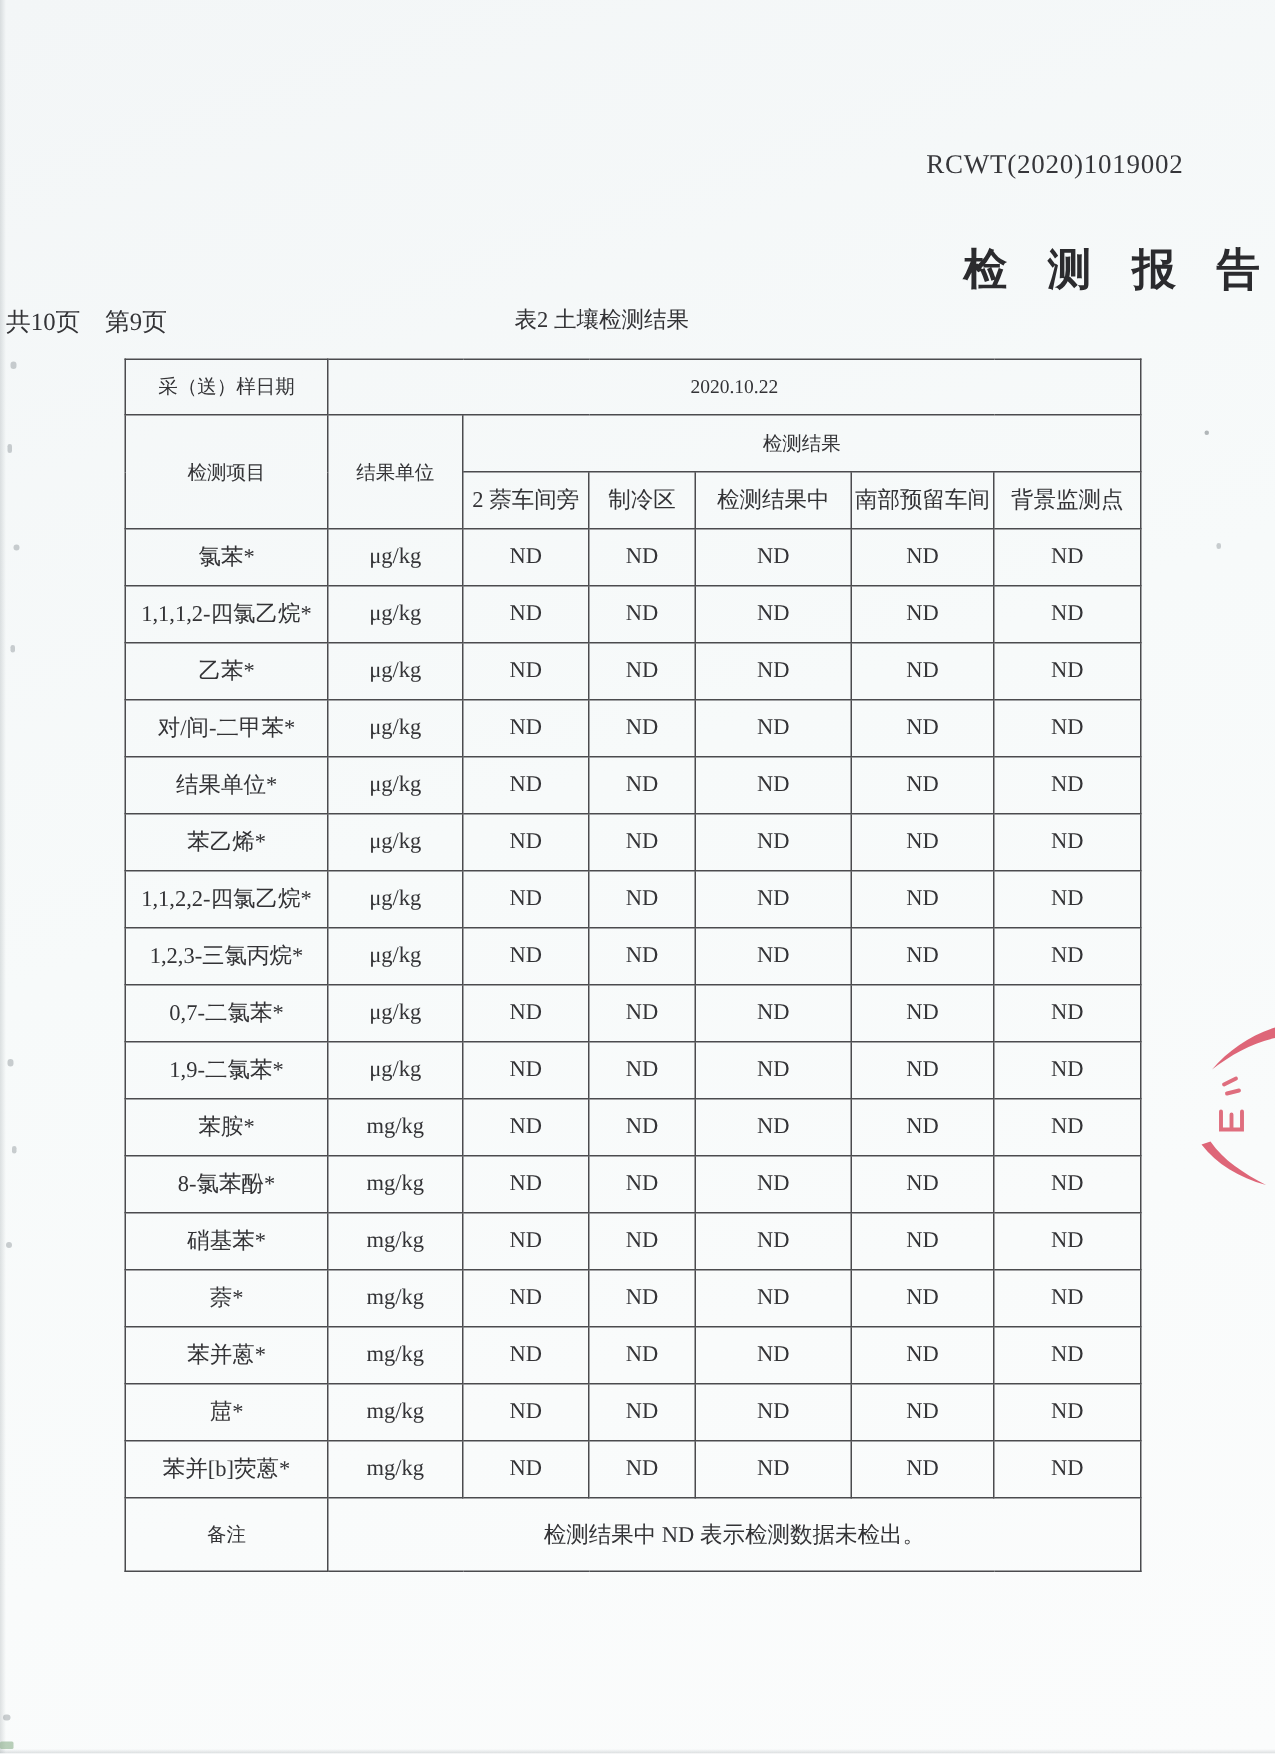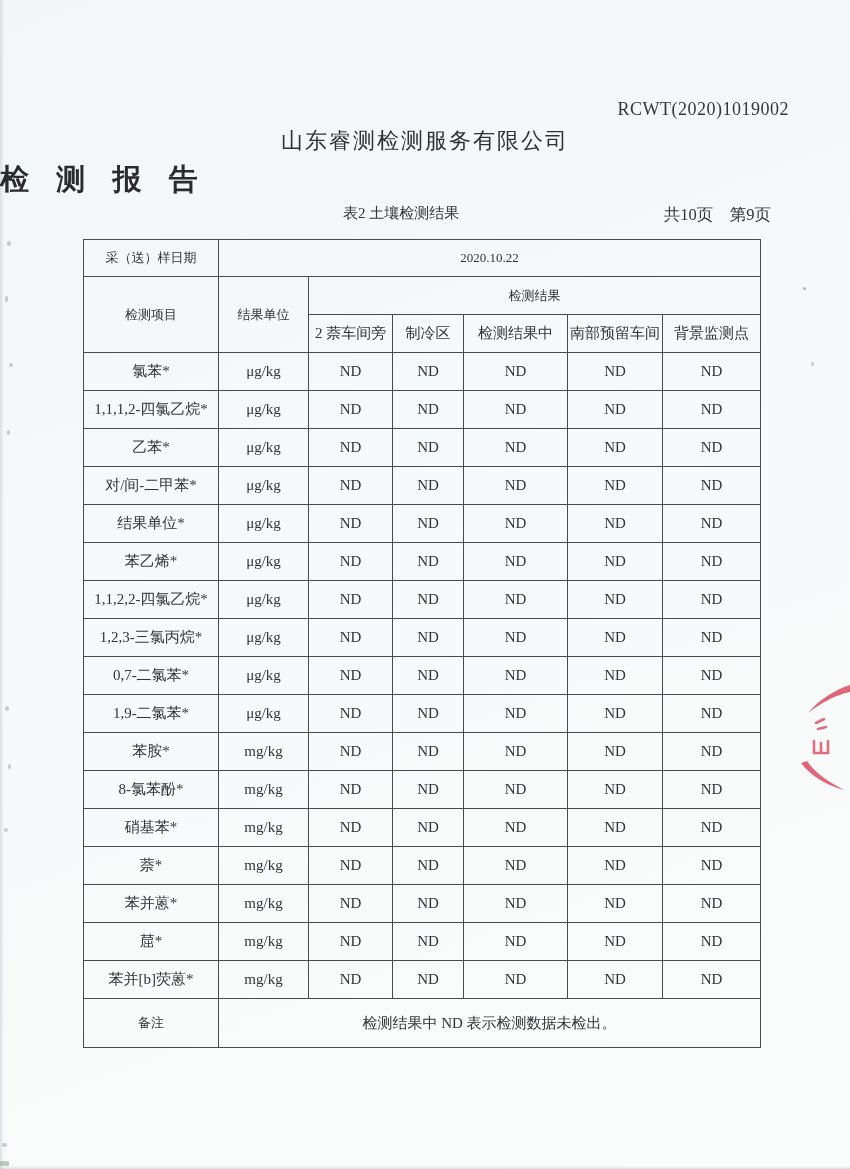--- a/index.html
+++ b/index.html
@@ -25,29 +25,29 @@
   .report-no {
     position: absolute; top: 99px; left: 0; width: 755px;
     text-align: right; font-size: 18px; letter-spacing: 0.5px; color: #36363a; margin-left: 34px;
   }
   .company {
     position: absolute; top: 126px; left: 0; width: 850px;
     text-align: center; font-size: 22px; letter-spacing: 2px; color: #313135;
   }
   .report-title {
     position: absolute; top: 160px; left: 0; width: 850px;
-    text-align: left; font-size: 29px; font-weight: bold;
+    text-align: right; font-size: 29px; font-weight: bold;
     letter-spacing: 10px; color: #2b2b2e;
   }
   .caption-left {
     position: absolute; top: 204px; left: 343px;
     font-size: 15px; color: #333336;
   }
   .caption-right {
-    position: absolute; top: 204px; left: 16px; width: 755px; text-align: right;
+    position: absolute; top: 204px; left: 4px; width: 755px; text-align: left;
     font-size: 16.5px; color: #333336;
   }
 
   table.results {
     position: absolute; left: 83px; top: 239px;
     border-collapse: collapse; table-layout: fixed;
     width: 677px;
     font-size: 15px; color: #333336;
   }
   table.results td, table.results th {
@@ -81,21 +81,20 @@
   .sp-green { left: 0px; top: 1161px; width: 9px; height: 5px; background: rgba(130,170,130,0.55); border-radius: 1px; }
 </style>
 </head>
 <body>
 
 <div class="page">
   <div class="edge-shade"></div>
   <div class="bottom-shade"></div>
 
   <div class="report-no">RCWT(2020)1019002</div>
-  <div class="company">山东睿测检测服务有限公司</div>
   <div class="report-title">检 测 报 告</div>
   <div class="caption-left">表2 土壤检测结果</div>
   <div class="caption-right">共10页　第9页</div>
 
   <table class="results">
     <colgroup>
       <col style="width:135px">
         <col style="width:90px">
         <col style="width:84px">
       <col style="width:71px">

